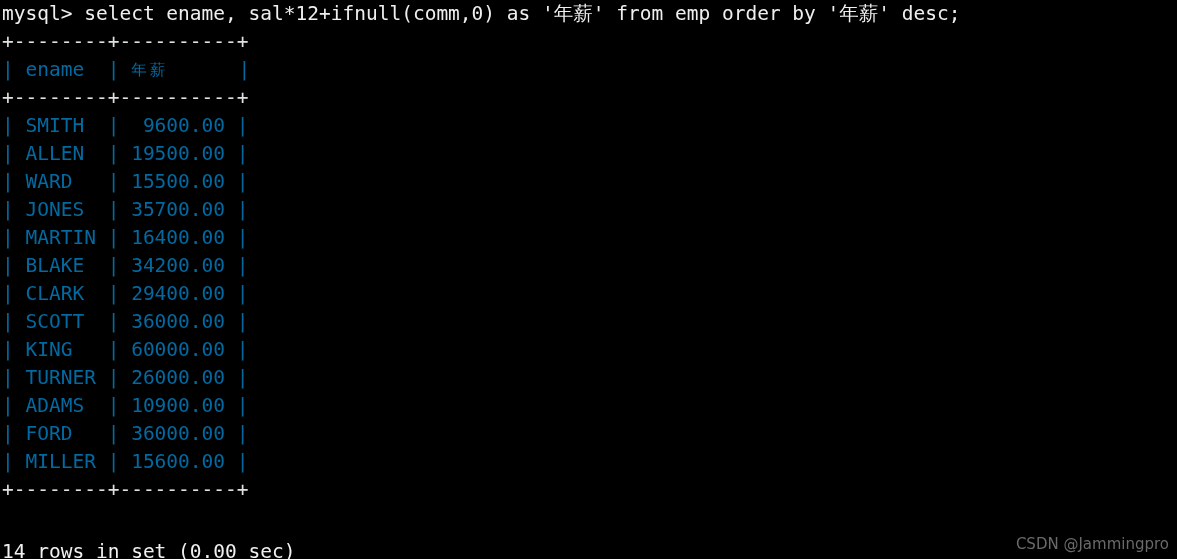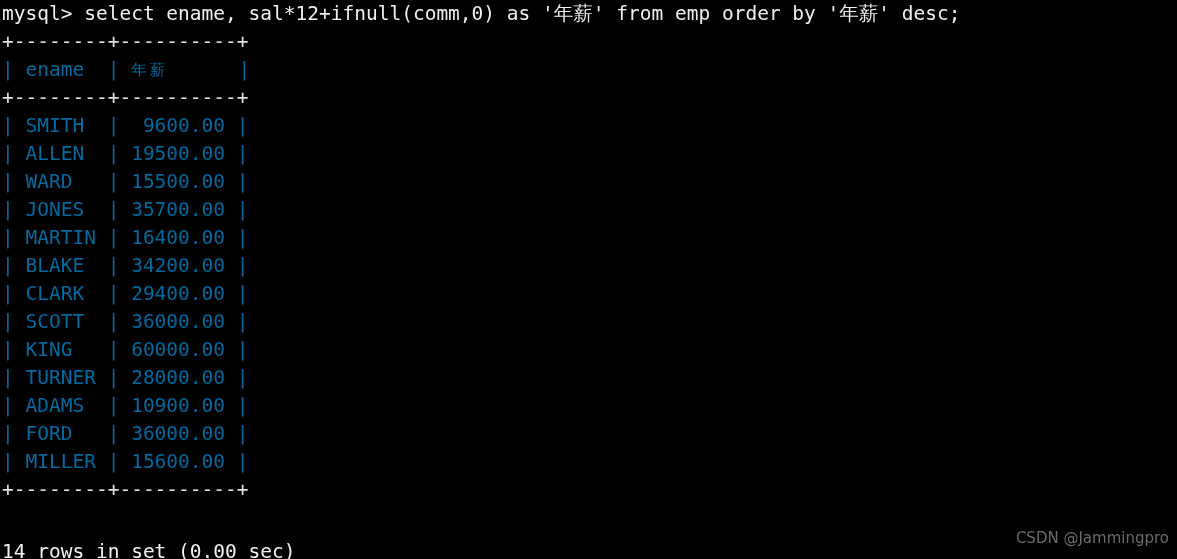--- a/index.html
+++ b/index.html
@@ -56,21 +56,21 @@
   .cjk {
     font-family: "DejaVu Sans", "Liberation Sans", sans-serif;
     font-size: 15.5px;
     letter-spacing: 3px;
     vertical-align: 1px;
   }
 
   .watermark {
     position: absolute;
     right: 8px;
-    bottom: 12px;
+    bottom: 6px;
     font-family: "DejaVu Sans", "Liberation Sans", sans-serif;
     font-size: 15px;
     color: #6a6a6a;
     white-space: pre;
     user-select: none;
   }
 </style>
 </head>
 <body>
 
@@ -87,21 +87,21 @@
   <div id="rows">
       <div class="line">| SMITH  |  9600.00 |</div>
       <div class="line">| ALLEN  | 19500.00 |</div>
       <div class="line">| WARD   | 15500.00 |</div>
       <div class="line">| JONES  | 35700.00 |</div>
       <div class="line">| MARTIN | 16400.00 |</div>
       <div class="line">| BLAKE  | 34200.00 |</div>
       <div class="line">| CLARK  | 29400.00 |</div>
       <div class="line">| SCOTT  | 36000.00 |</div>
       <div class="line">| KING   | 60000.00 |</div>
-      <div class="line">| TURNER | 28000.00 |</div>
+      <div class="line">| TURNER | 26000.00 |</div>
       <div class="line">| ADAMS  | 10900.00 |</div>
       <div class="line">| FORD   | 36000.00 |</div>
       <div class="line">| MILLER | 15600.00 |</div>
     </div>
 
   <div class="line sep">+--------+----------+</div>
 
   <div class="line status">14 rows in set (0.00 sec)</div>
 
   <div class="watermark">CSDN @Jammingpro</div>

